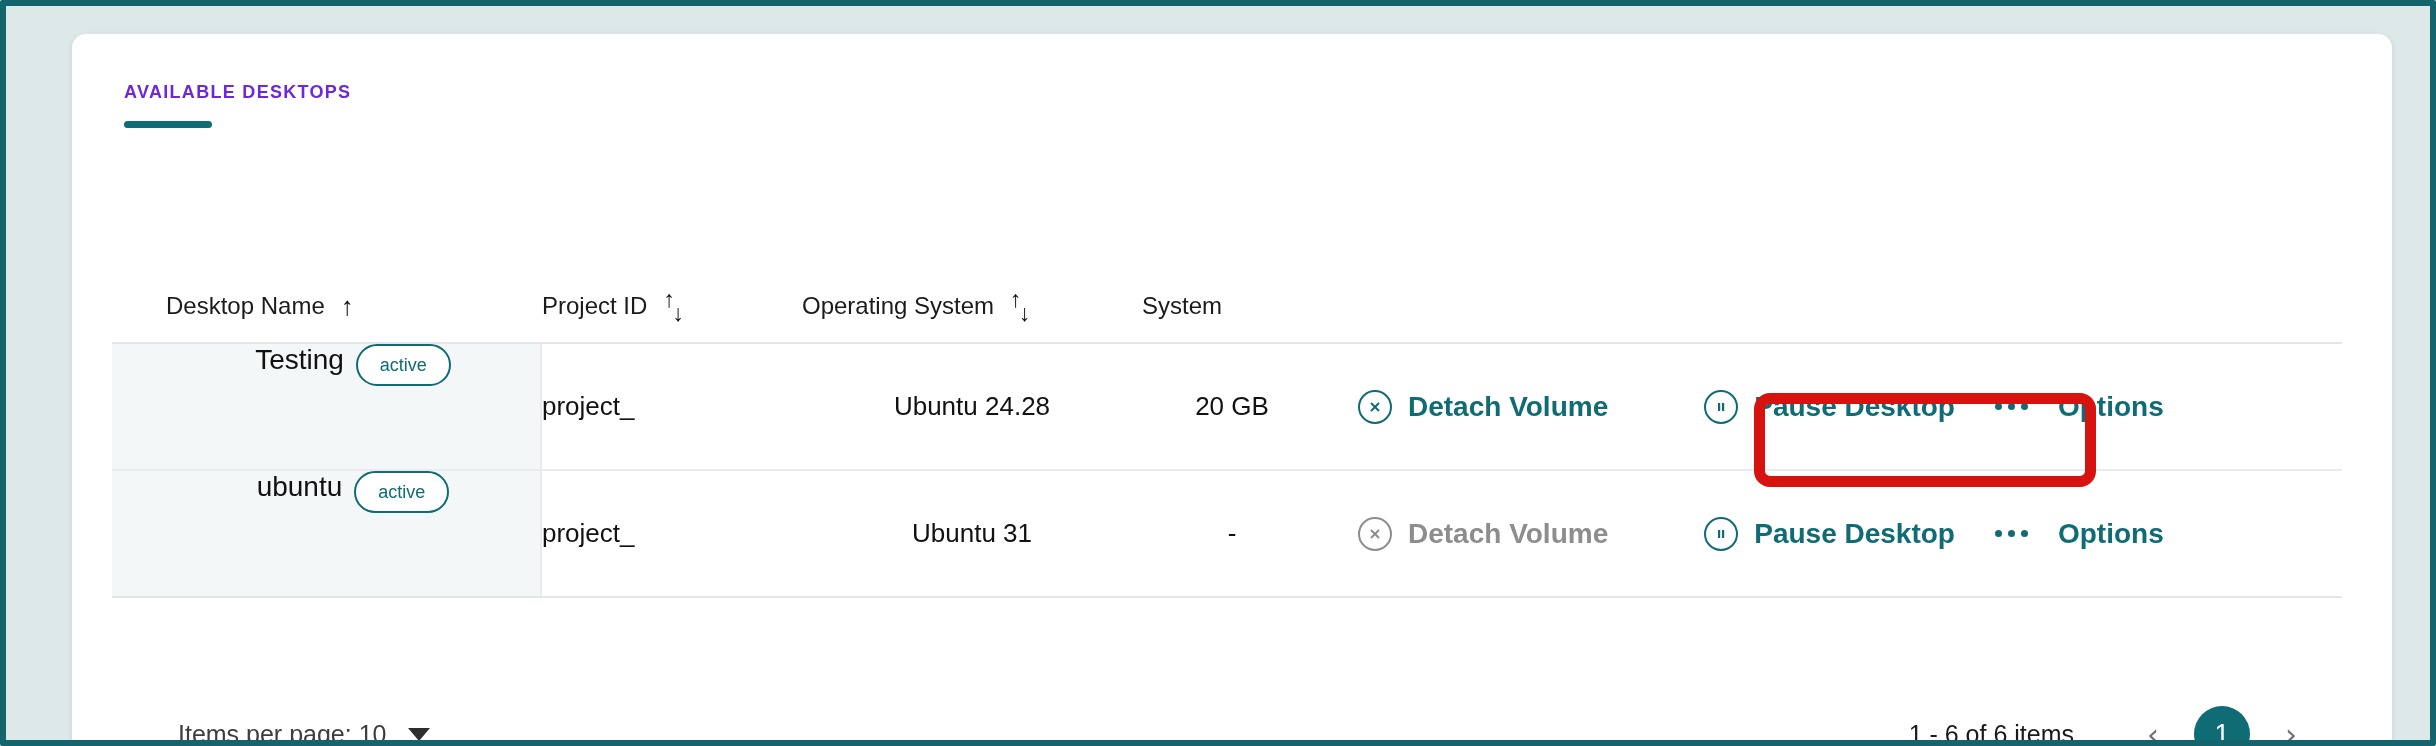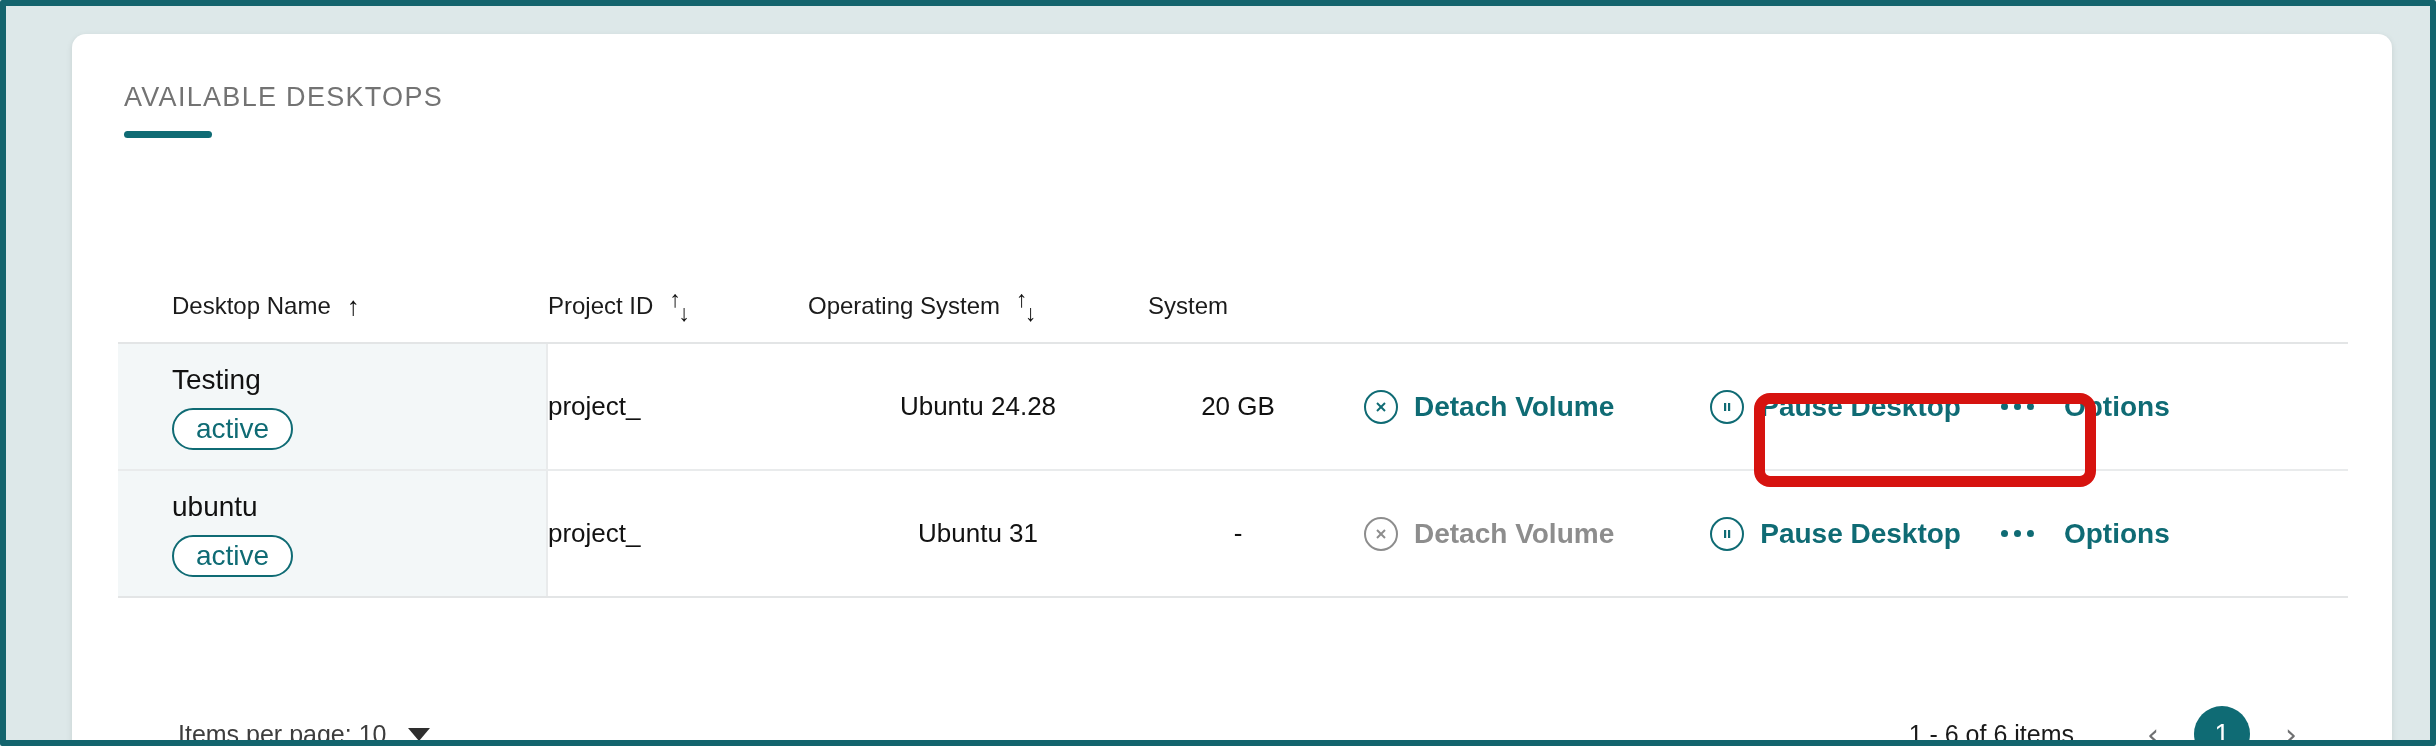--- a/index.html
+++ b/index.html
@@ -39,38 +39,38 @@
     overflow: hidden;
   }
 
   
   .section-head {
     position: absolute;
     left: 52px;
     top: 48px;
   }
   .section-title {
-    font-size: 27px;
+    font-size: 18px;
     letter-spacing: 1.3px;
-    color: #737373;
-    font-weight: 400;
+    color: #6d28d9;
+    font-weight: 700;
     white-space: nowrap;
   }
   .section-rule {
     margin-top: 18px;
     width: 88px;
     height: 7px;
     border-radius: 4px;
     background: #0f6b74;
   }
 
   
   .table {
     position: absolute;
-    left: 46px;
+    left: 40px;
     top: 236px;
     width: 2230px;
   }
 
   .thead {
     display: flex;
     align-items: center;
     height: 74px;
     border-bottom: 2px solid #e3e5e6;
   }
@@ -118,39 +118,39 @@
   .cell {
     display: flex;
     align-items: center;
     font-size: 26px;
     color: #121212;
   }
 
   .cell.c-name {
     background: #f3f7f8;
     border-right: 2px solid #e9ebec;
-    flex-direction: column;
+    flex-direction: row;
     align-items: flex-start;
     justify-content: center;
     gap: 12px;
     padding-left: 54px;
   }
 
   .desk-name { font-size: 28px; color: #111111; }
 
   .badge {
     display: inline-flex;
     align-items: center;
     justify-content: center;
     height: 42px;
     padding: 0 22px;
     border: 2px solid #0f6b74;
     border-radius: 22px;
     color: #0f6b74;
-    font-size: 28px;
+    font-size: 18px;
     background: #ffffff;
   }
 
   .cell.c-proj { justify-content: flex-start; }
   .cell.c-os   { justify-content: center; }
   .cell.c-vol  { justify-content: center; }
 
   .cell.c-act {
     justify-content: flex-start;
     gap: 0;

